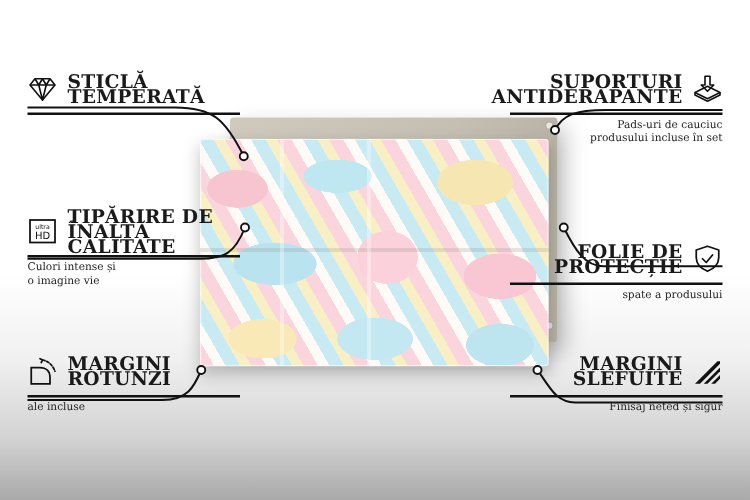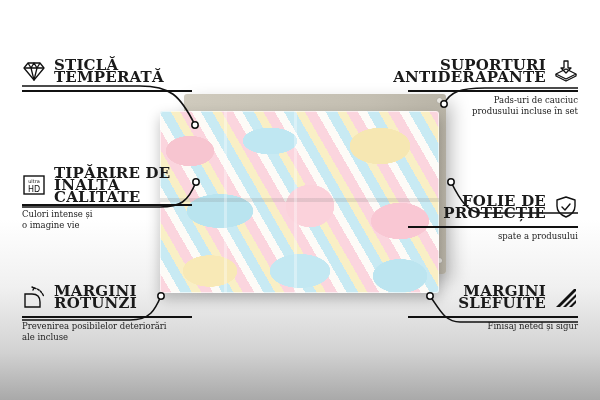--- a/index.html
+++ b/index.html
@@ -175,21 +175,20 @@
         <path d="M10 2 L12 3 L11 5"></path>
       </g>
     </svg>
     <div class="title">
       <div>Margini</div>
       <div>rotunzi</div>
     </div>
   </div>
   <div class="rule"></div>
   <div class="desc">
-    <div>Prevenirea posibilelor deteriorări</div>
     <div>ale incluse</div>
   </div>
 </div>
 
 <div class="feature right" id="f6">
   <div class="head">
     <div class="title">
       <div>Margini</div>
       <div>slefuite</div>
     </div>

